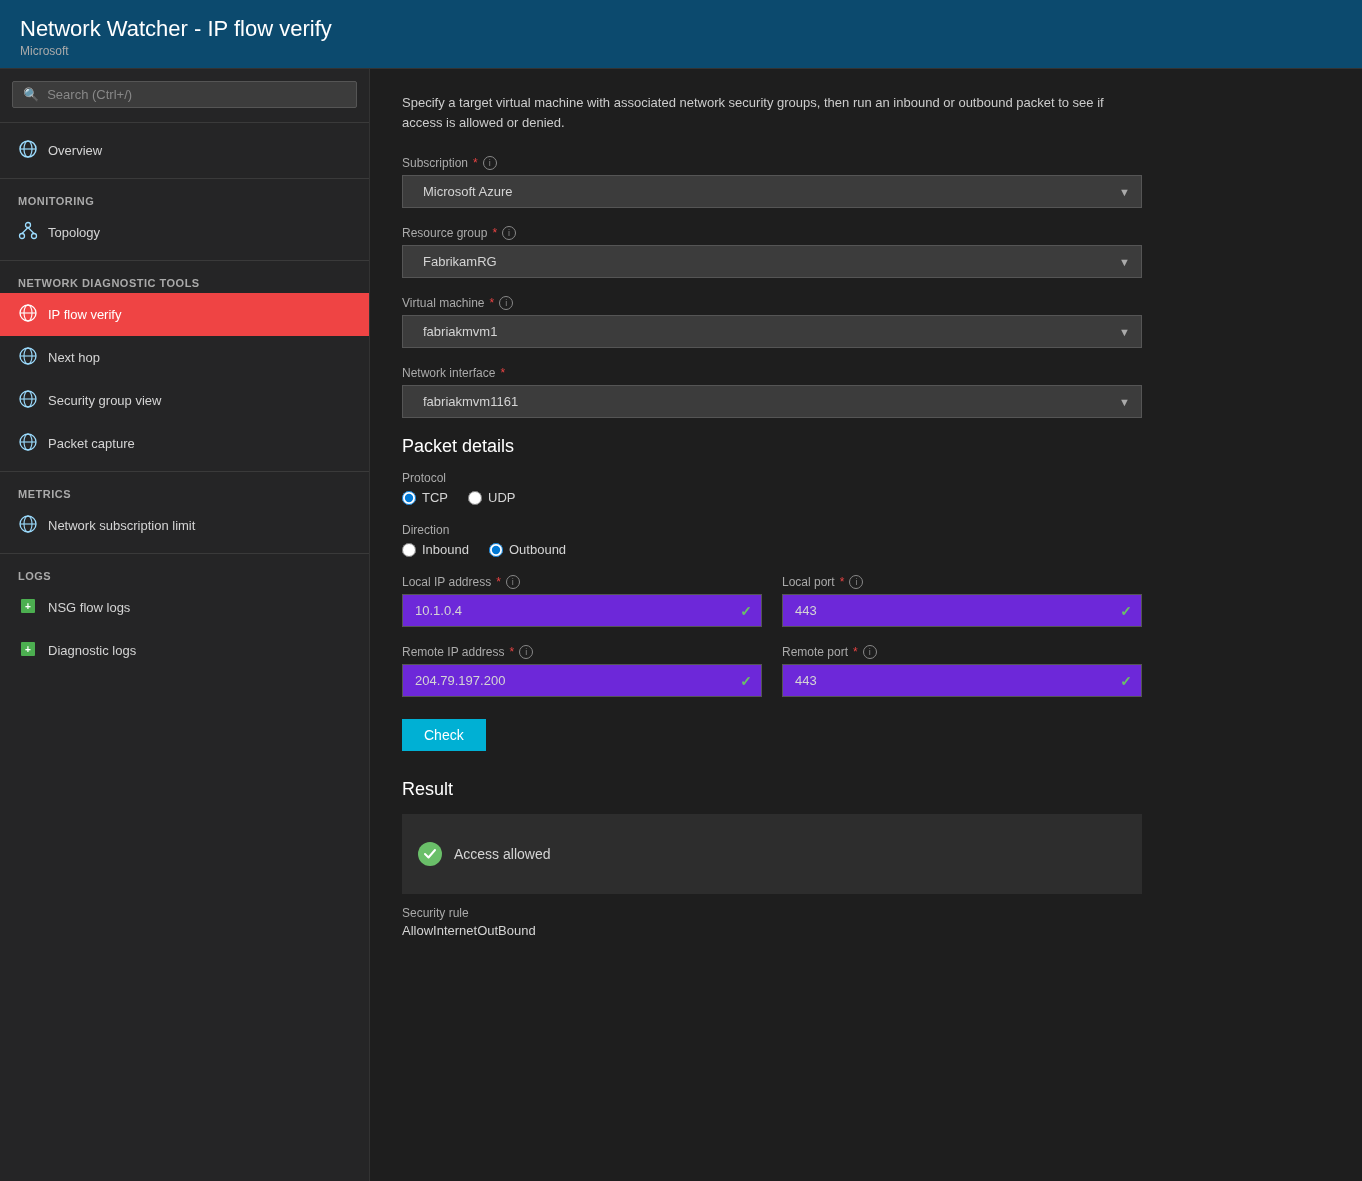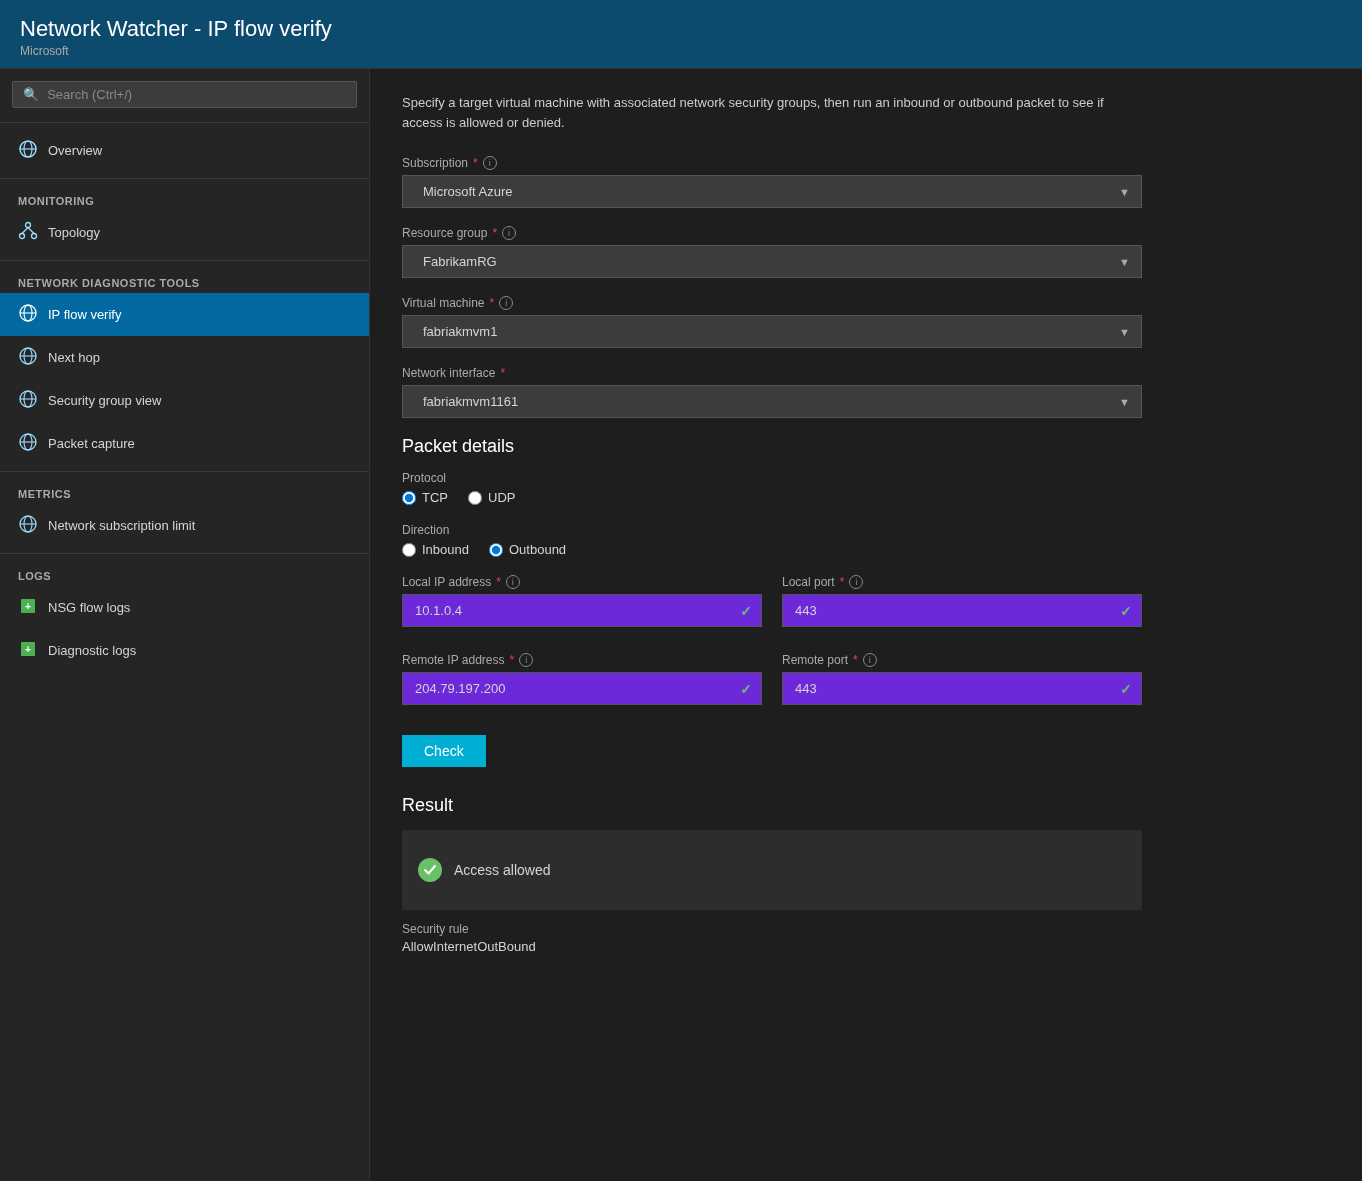--- a/index.html
+++ b/index.html
@@ -76,21 +76,21 @@
     .sidebar-nav-item {
       display: flex;
       align-items: center;
       padding: 10px 18px;
       cursor: pointer;
       color: #d4d4d4;
       gap: 10px;
       font-size: 13px;
     }
     .sidebar-nav-item.active {
-      background: #0369a1;
+      background: #ef4444;
       color: #fff;
     }
 
     .sidebar-section-label {
       padding: 10px 18px 4px 18px;
       font-size: 11px;
       font-weight: 600;
       color: #aaa;
       letter-spacing: 0.5px;
       text-transform: uppercase;
@@ -199,21 +199,21 @@
 
     
     .form-row {
       display: flex;
       gap: 20px;
       max-width: 740px;
       margin-bottom: 18px;
     }
     .form-row .form-group {
       flex: 1;
-      margin-bottom: 8px;
+      margin-bottom: 0;
     }
 
     
     .input-wrapper {
       position: relative;
       display: flex;
       align-items: center;
     }
     .input-wrapper input {
       width: 100%;

